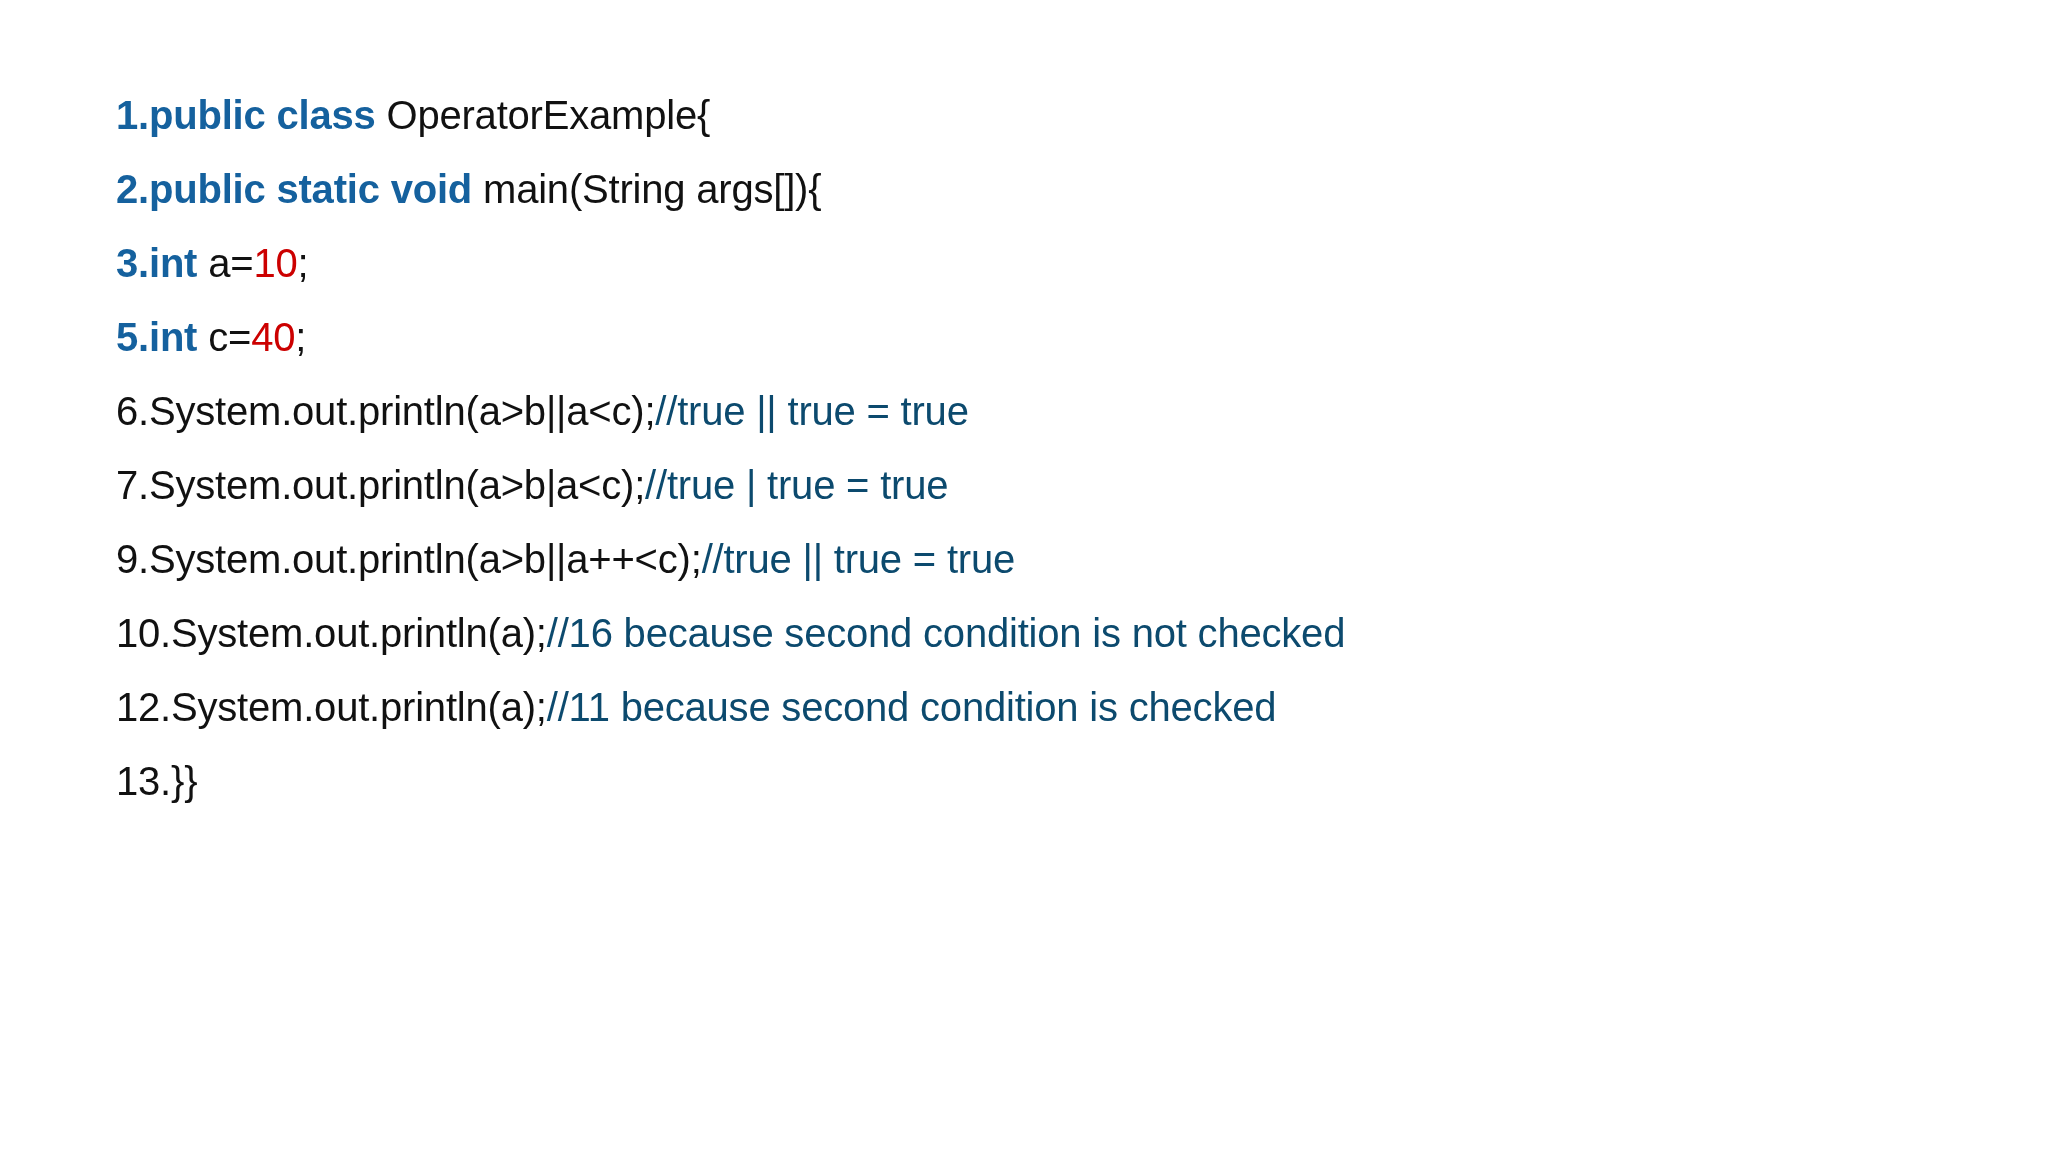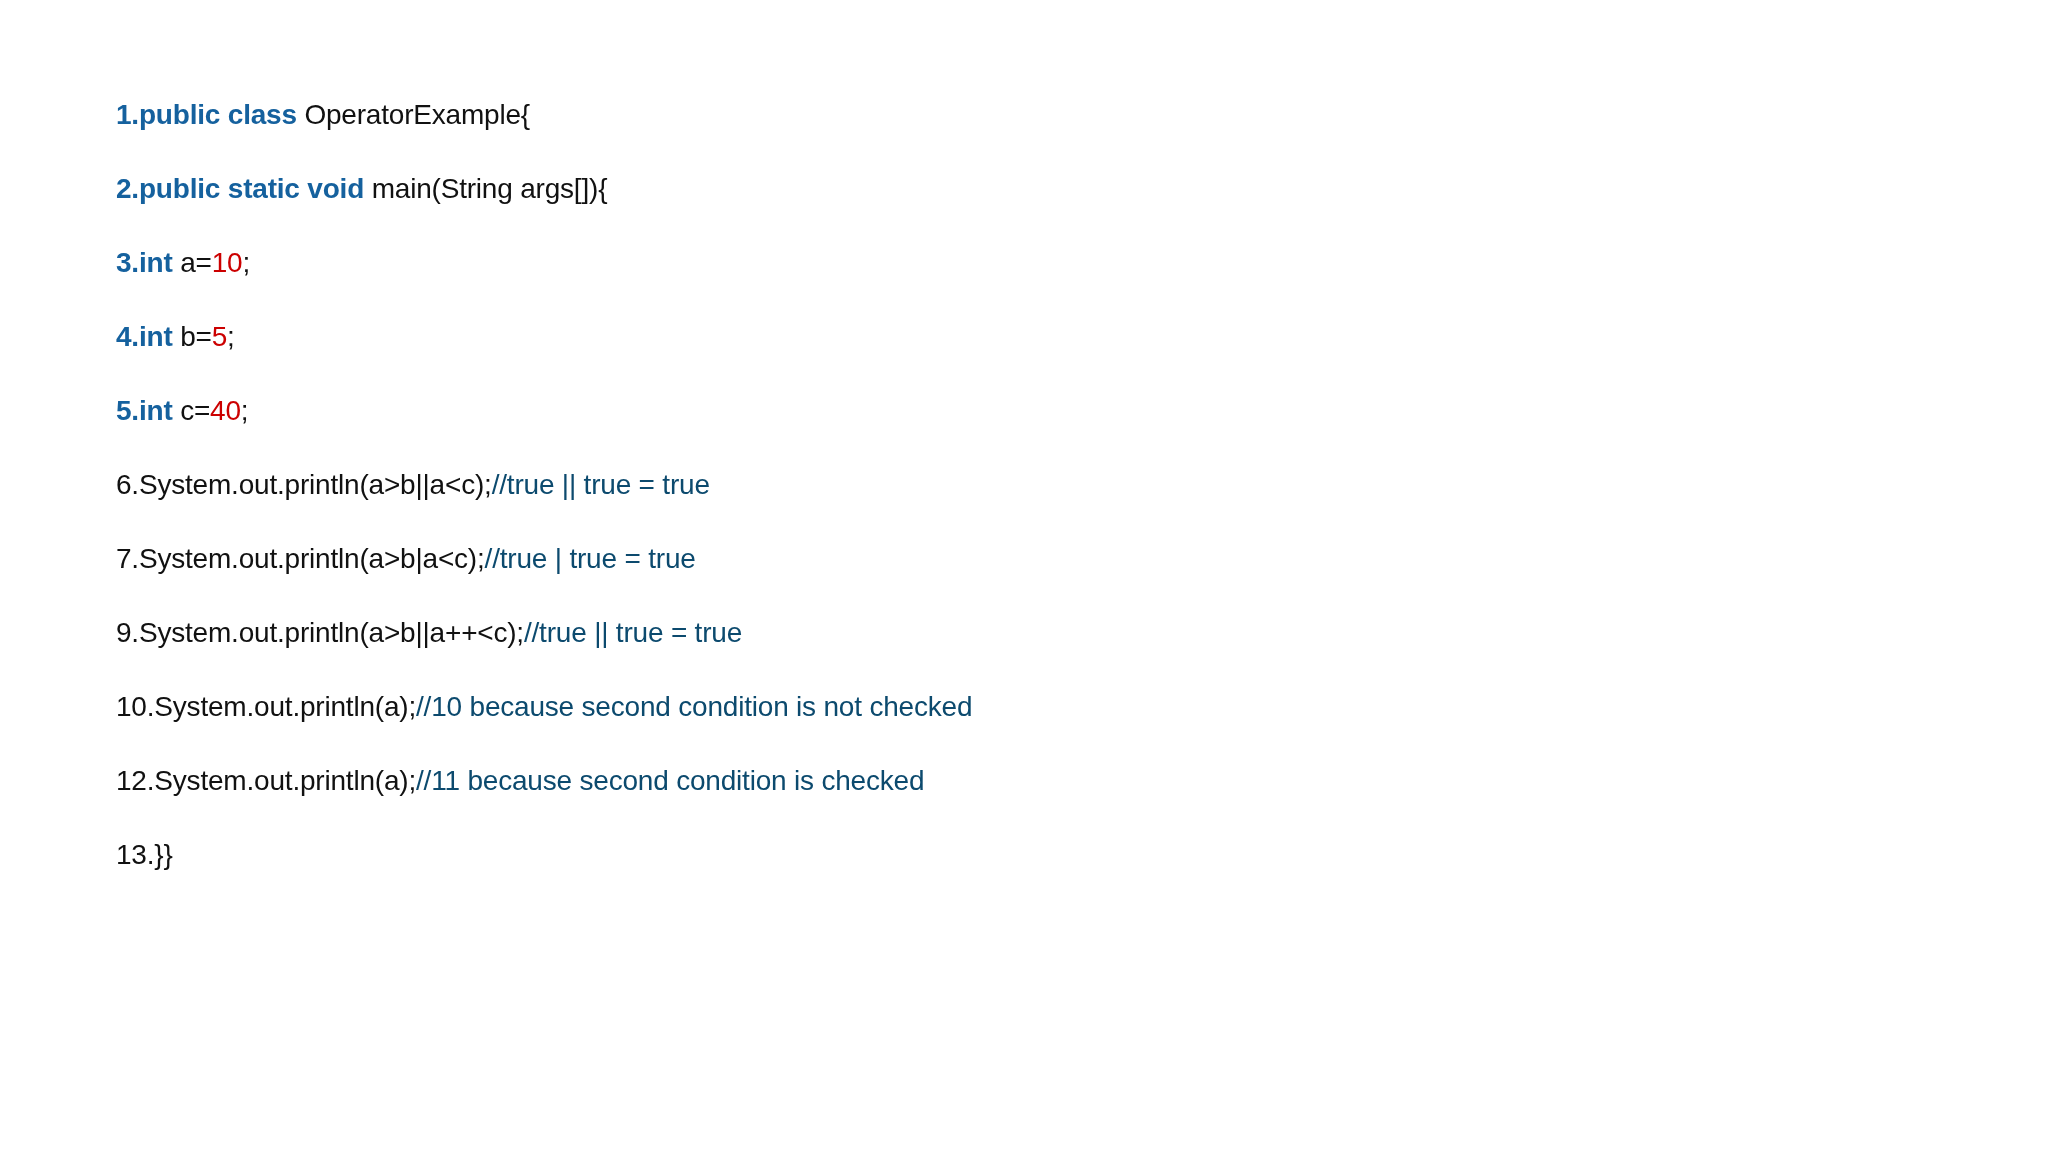--- a/index.html
+++ b/index.html
@@ -17,21 +17,21 @@
   }
 
   #code-listing {
     position: absolute;
     left: 116px;
     top: 78px;
     width: 1880px;
   }
 
   .code-line {
-    font-size: 28px;
+    font-size: 40px;
     line-height: 74px;
     white-space: pre;
     color: #111111;
     letter-spacing: -0.2px;
   }
 
   
   .tok-kw {
     color: #15619E;
     font-weight: bold;
@@ -50,21 +50,20 @@
     font-weight: bold;
   }
 </style>
 </head>
 <body>
 
 <div id="code-listing">
     <div class="code-line"><span class="tok-lineno-kw">1.</span><span class="tok-kw">public class </span><span class="tok-plain">OperatorExample{</span></div>
     <div class="code-line"><span class="tok-lineno-kw">2.</span><span class="tok-kw">public static void </span><span class="tok-plain">main(String args[]){</span></div>
     <div class="code-line"><span class="tok-lineno-kw">3.</span><span class="tok-kw">int </span><span class="tok-plain">a=</span><span class="tok-num">10</span><span class="tok-plain">;</span></div>
-    <div class="code-line"><span class="tok-lineno-kw">4.</span><span class="tok-kw">int </span><span class="tok-plain">b=</span><span class="tok-num">5</span><span class="tok-plain">;</span></div>
     <div class="code-line"><span class="tok-lineno-kw">5.</span><span class="tok-kw">int </span><span class="tok-plain">c=</span><span class="tok-num">40</span><span class="tok-plain">;</span></div>
     <div class="code-line"><span class="tok-plain">6.</span><span class="tok-plain">System.out.println(a&gt;b||a&lt;c);</span><span class="tok-comment">//true || true = true</span></div>
     <div class="code-line"><span class="tok-plain">7.</span><span class="tok-plain">System.out.println(a&gt;b|a&lt;c);</span><span class="tok-comment">//true | true = true</span></div>
     <div class="code-line"><span class="tok-plain">9.</span><span class="tok-plain">System.out.println(a&gt;b||a++&lt;c);</span><span class="tok-comment">//true || true = true</span></div>
-    <div class="code-line"><span class="tok-plain">10.</span><span class="tok-plain">System.out.println(a);</span><span class="tok-comment">//10 because second condition is not checked</span></div>
+    <div class="code-line"><span class="tok-plain">10.</span><span class="tok-plain">System.out.println(a);</span><span class="tok-comment">//16 because second condition is not checked</span></div>
     <div class="code-line"><span class="tok-plain">12.</span><span class="tok-plain">System.out.println(a);</span><span class="tok-comment">//11 because second condition is checked</span></div>
     <div class="code-line"><span class="tok-plain">13.</span><span class="tok-plain">}}</span></div>
   </div>
 
 </body></html>

